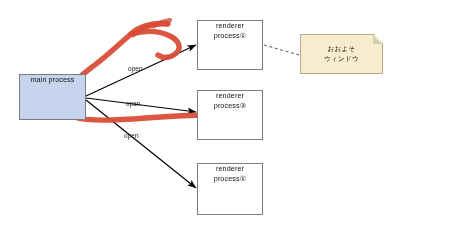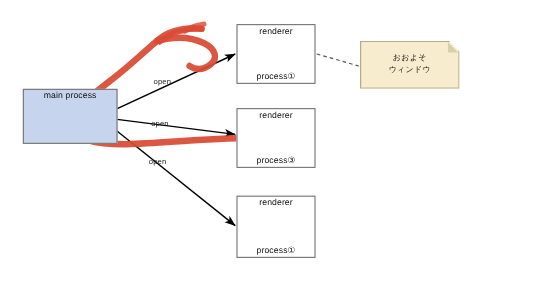--- a/index.html
+++ b/index.html
@@ -23,21 +23,21 @@
     top: 0;
     width: 450px;
     height: 245px;
   }
   .node-box {
     position: absolute;
     box-sizing: border-box;
     display: flex;
     flex-direction: column;
     align-items: center;
-    justify-content: space-between;
+    justify-content: flex-start;
     text-align: center;
     line-height: 1.35;
     color: #111111;
   }
   .box-main {
     background: #c6d4ed;
     border: 1.3px solid #7c7c7c;
     font-size: 7.2px;
     letter-spacing: 0.1px;
   }
@@ -107,21 +107,21 @@
                C90,122 118,120 146,118
                C172,116 196,115 211,115" fill="none" stroke="#d94a34" stroke-width="5.4" stroke-linecap="round" stroke-linejoin="round" opacity="0.93"></path>
       <path d="M131,34 C146,30 160,31 170,36
                C180,41 182,49 175,54
                C169,59 162,58 158,55" fill="none" stroke="#d94a34" stroke-width="5.4" stroke-linecap="round" stroke-linejoin="round" opacity="0.93"></path>
       <path d="M168,24 C154,23 141,28 133,35" fill="none" stroke="#d94a34" stroke-width="4.6" stroke-linecap="round" opacity="0.85"></path>
       <path d="M170,20 C163,21 158,23 154,26" fill="none" stroke="#d94a34" stroke-width="4.2" stroke-linecap="round" opacity="0.8"></path>
     </g>
   </svg>
 
-  <div class="node-box box-main" style="left:19px; top:74px; width:79px; height:46px;">
+  <div class="node-box box-main" style="left:19px; top:74px; width:67px; height:46px;">
     <span class="node-line">main process</span>
   </div>
 
   <div class="node-box box-renderer" style="left:197px; top:20px; width:66px; height:50px;">
     <span class="node-line">renderer</span>
     <span class="node-line">process①</span>
   </div>
 
   <div class="node-box box-renderer" style="left:197px; top:90px; width:66px; height:50px;">
     <span class="node-line">renderer</span>

